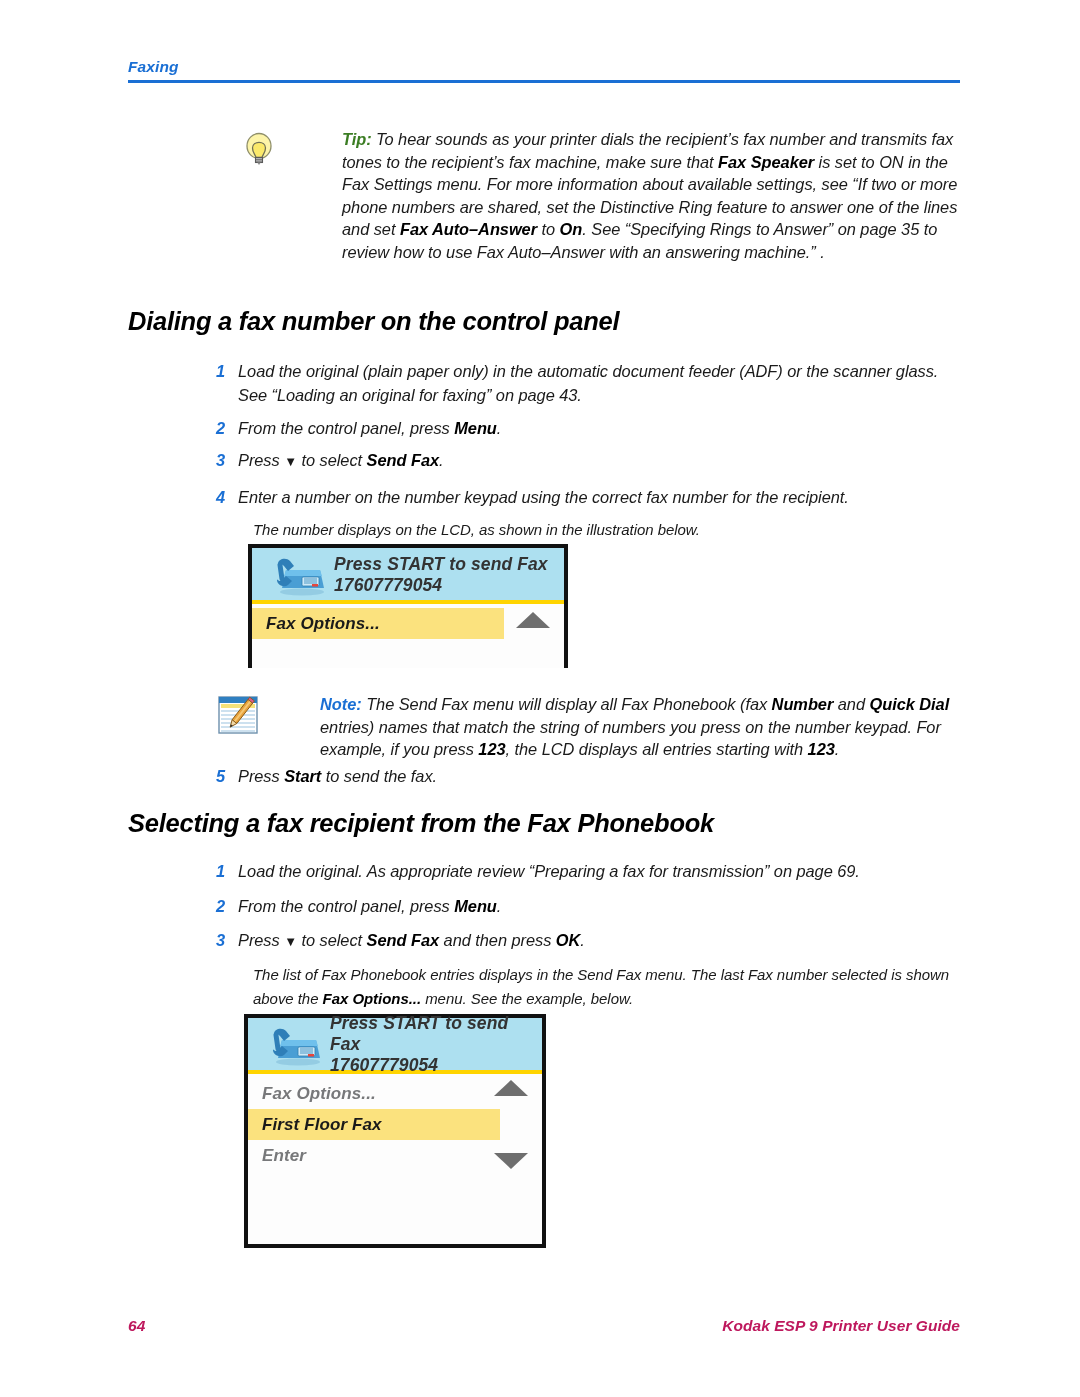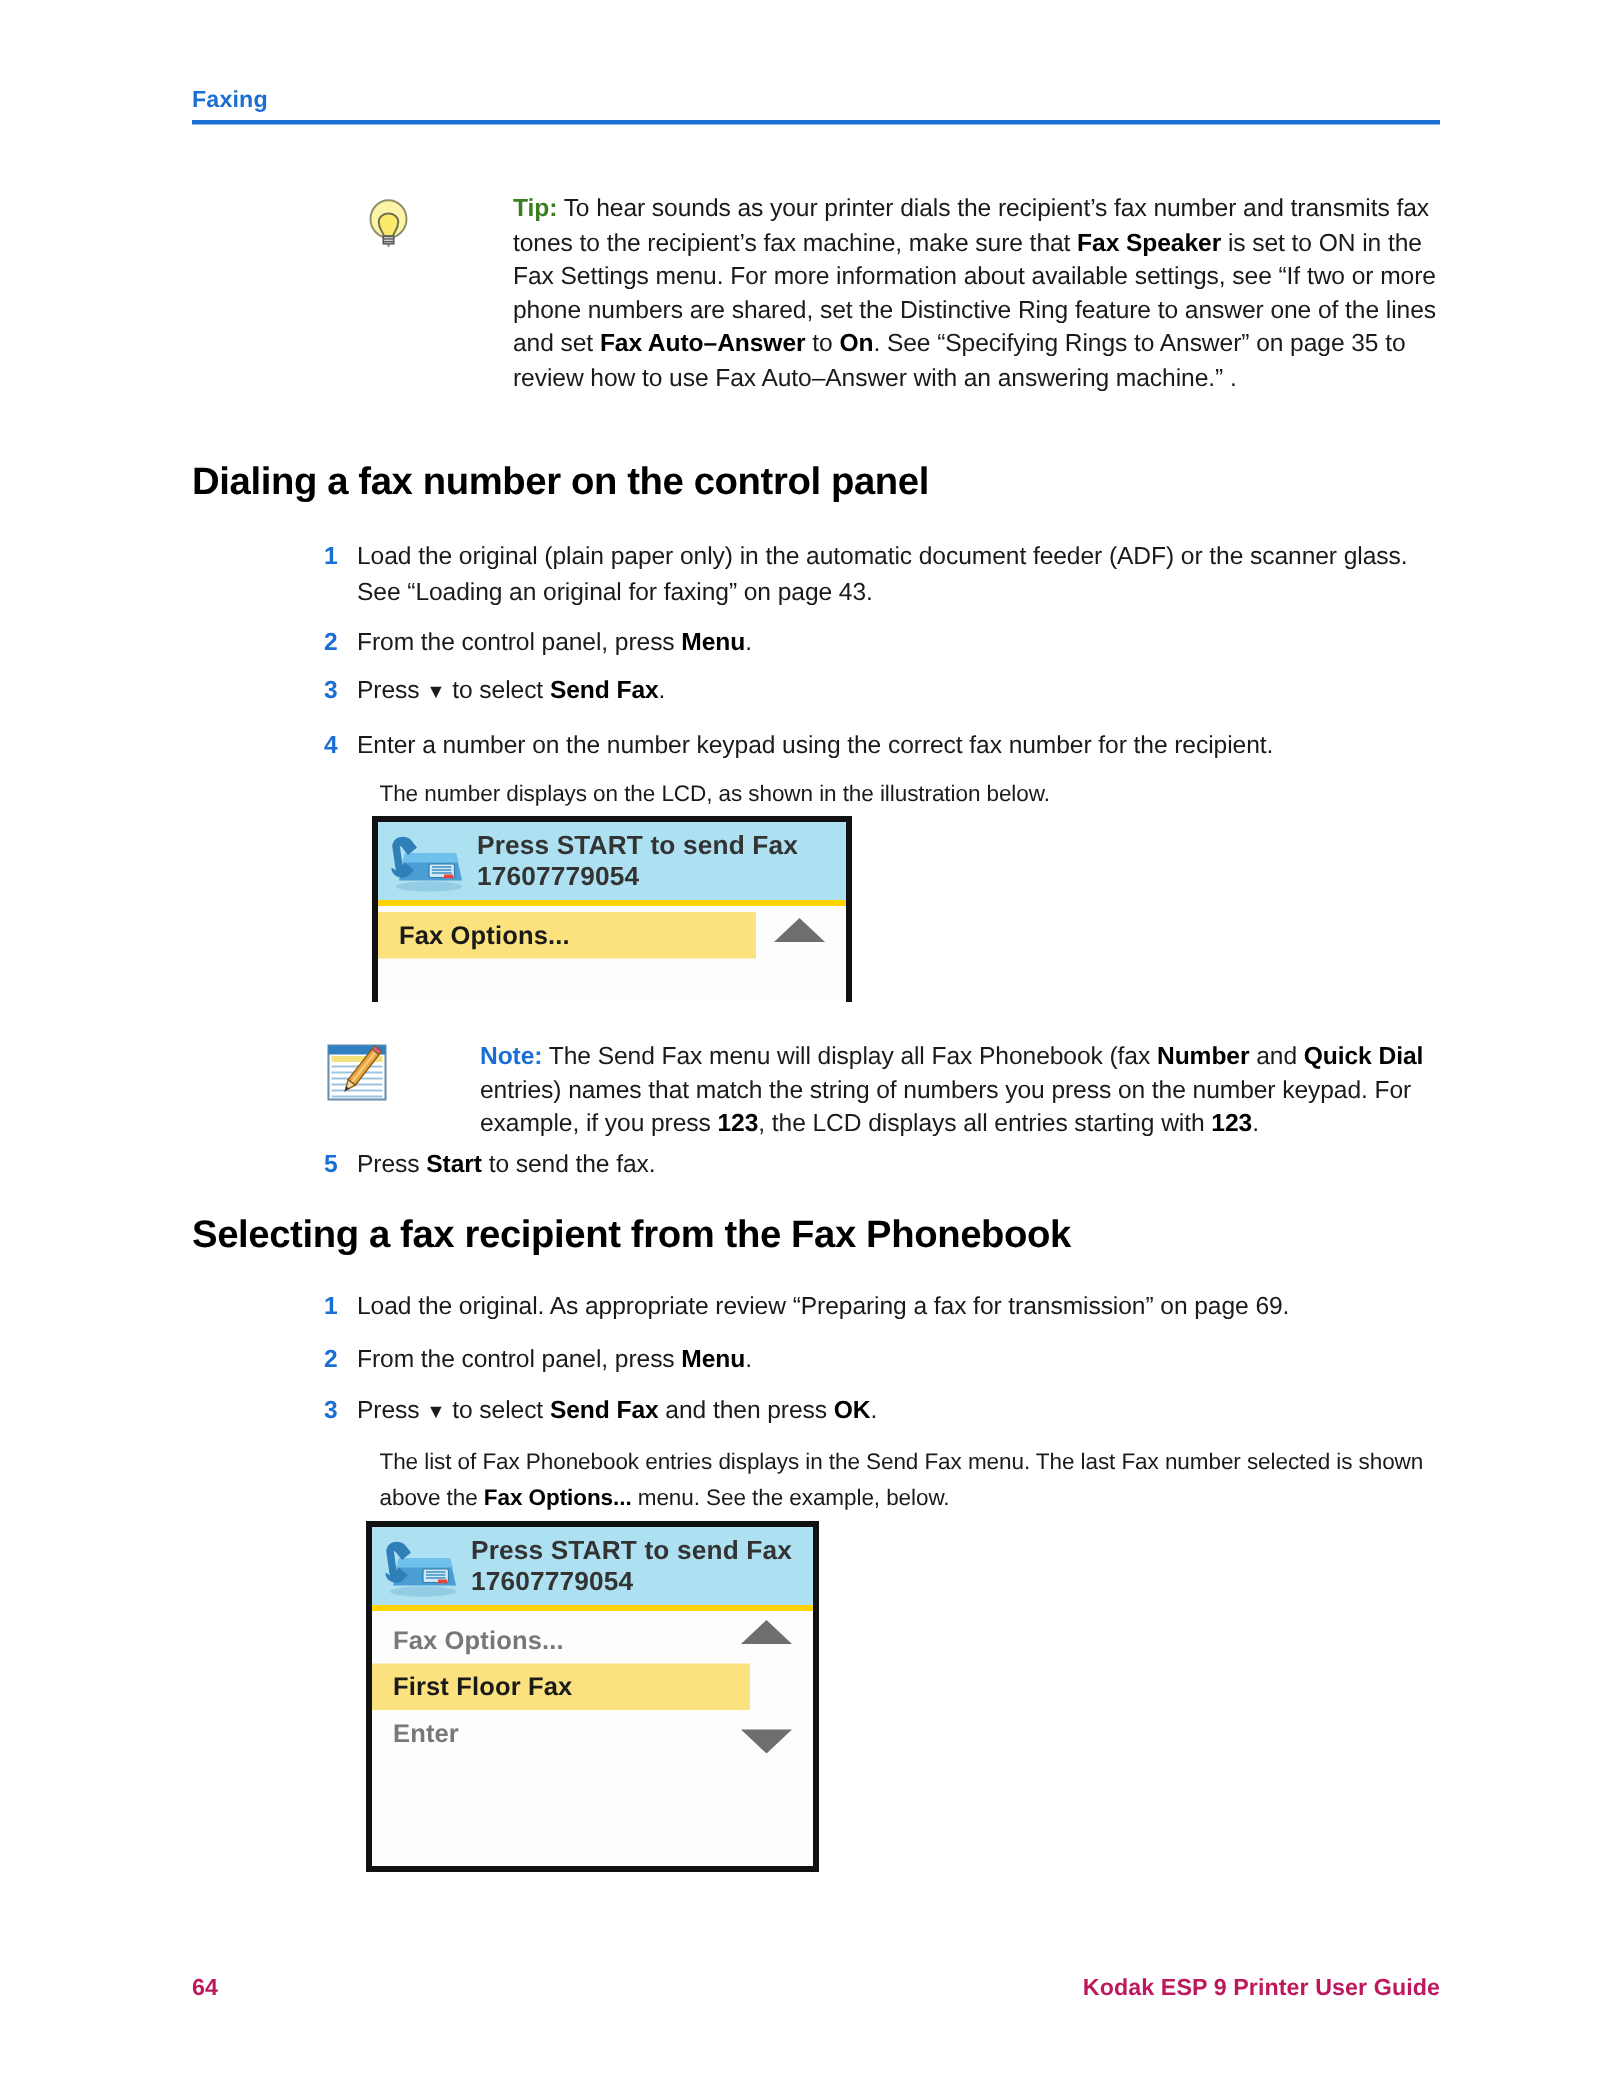--- a/index.html
+++ b/index.html
@@ -13,20 +13,21 @@
     font-family: "Liberation Sans", sans-serif;
     color: #000000;
     position: relative;
     overflow: hidden;
   }
 
   .page {
     position: absolute;
     inset: 0;
     padding: 0;
+    font-style: italic;
   }
 
   
   .running-head {
     position: absolute;
     left: 128px;
     top: 57px;
     width: 832px;
   }
   .running-head .rh-text {
@@ -137,22 +138,22 @@
     border-right: 4px solid #111;
     border-top: 4px solid #111;
     border-bottom: none;
   }
   .lcd-border-full {
     border: 4px solid #111;
   }
   .lcd-header {
     background: #ade0f0;
     display: flex;
-    align-items: flex-start;
-    padding: 5px 4px 4px 4px;
+    align-items: center;
+    padding: 5px 4px 4px 20px;
     border-bottom: 4px solid #ffd400;
     box-sizing: border-box;
   }
   .lcd-header .fax-icon {
     flex: 0 0 auto;
     width: 56px;
     height: 42px;
     margin-right: 6px;
   }
   .lcd-header .hdr-lines {

